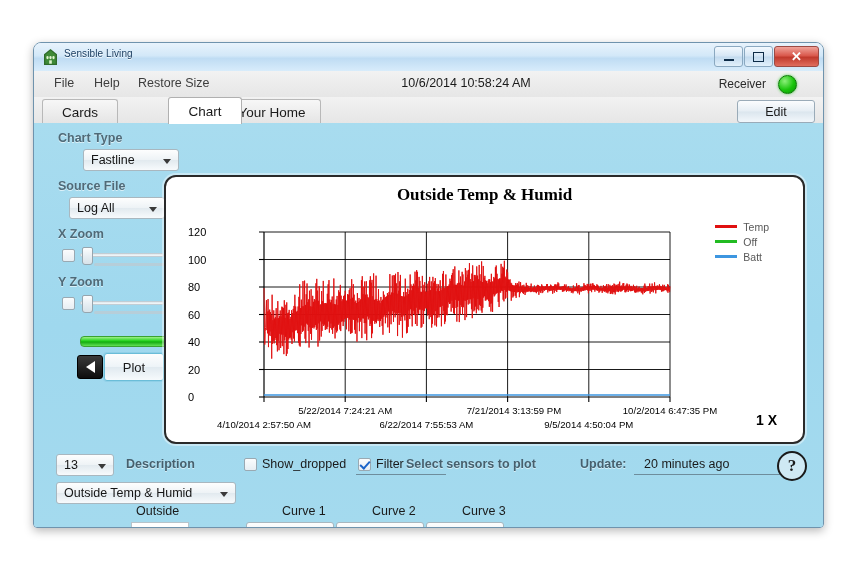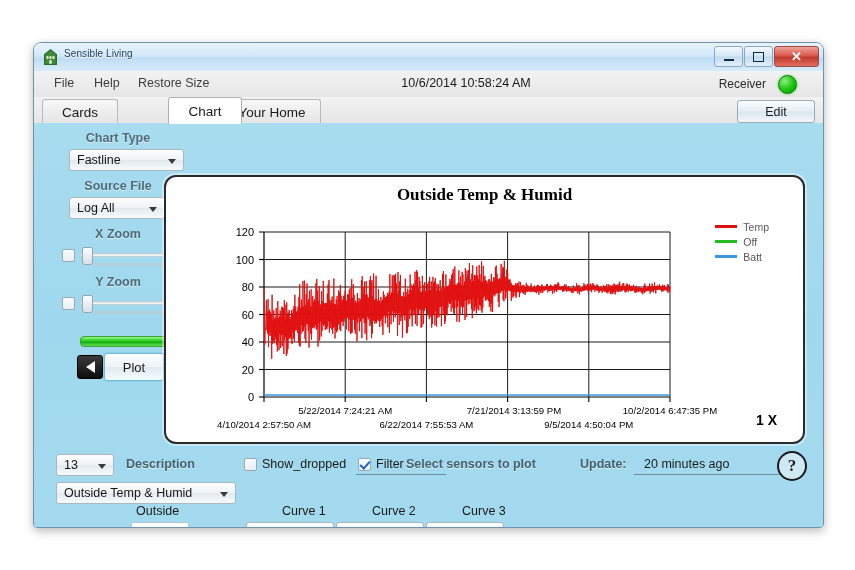--- a/index.html
+++ b/index.html
@@ -91,21 +91,21 @@
   }
 
   
   .bodypanel{
     position:absolute;left:0;top:80px;width:100%;height:404px;
     background:linear-gradient(180deg,#a8dcef 0%,#9fd8ee 50%,#a4daee 100%);
   }
 
   
   .sidelbl{
-    position:absolute;text-align:center;width:100%;
+    position:absolute;text-align:left;width:100%;
     font-size:12.5px;font-weight:bold;color:#4f6a78;
     text-shadow:0 1px 0 rgba(255,255,255,.6);
   }
   .sidecol{position:absolute;left:24px;top:8px;width:120px;height:320px;}
   .combo{
     position:absolute;height:22px;border:1px solid #a9b7bf;border-radius:3px;
     background:linear-gradient(180deg,#fdfefe,#eef3f6 48%,#e2eaef 52%,#f7fafc);
     font-size:12.5px;color:#151515;display:flex;align-items:center;
     padding-left:7px;box-sizing:border-box;
   }
@@ -171,21 +171,21 @@
     font-family:"Liberation Serif", serif;font-weight:bold;font-size:17px;color:#000;
   }
   .legend{position:absolute;right:34px;top:42px;}
   .leg-row{display:flex;align-items:center;height:15px;}
   .leg-line{width:22px;height:3px;margin-right:6px;}
   .leg-txt{font-size:10.5px;color:#585858;}
   .zoomlbl{
     position:absolute;right:26px;bottom:14px;font-size:14px;font-weight:bold;color:#000;
   }
   .ytick{
-    position:absolute;right:4px;font-size:11px;color:#000;text-align:right;
+    position:absolute;right:12px;font-size:11px;color:#000;text-align:left;
     transform:translateY(-50%);
   }
   .xtick{
     position:absolute;font-size:9.6px;color:#000;white-space:nowrap;
     transform:translateX(-50%);
   }
 
   
   .botpanel{
     position:absolute;left:0;top:325px;width:100%;height:79px;
@@ -246,21 +246,21 @@
       <div class="tab" style="left:8px;width:56px">Cards</div>
       <div class="tab active" style="left:134px;width:54px">Chart</div>
       <div class="tab" style="left:189px;width:78px">Your Home</div>
       <div class="edit-btn">Edit</div>
     </div>
 
     <div class="bodypanel">
 
       <div class="sidecol">
         <div class="sidelbl" style="top:0">Chart Type</div>
-        <div class="combo" style="left:11px;top:18px;width:115px">
+        <div class="combo" style="left:25px;top:18px;width:96px">
           <span>Fastline</span>
           <span class="arrow"></span>
         </div>
 
         <div class="sidelbl" style="top:48px">Source File</div>
         <div class="combo" style="left:11px;top:66px;width:96px">
           <span>Log All</span>
           <span class="arrow"></span>
         </div>
 

